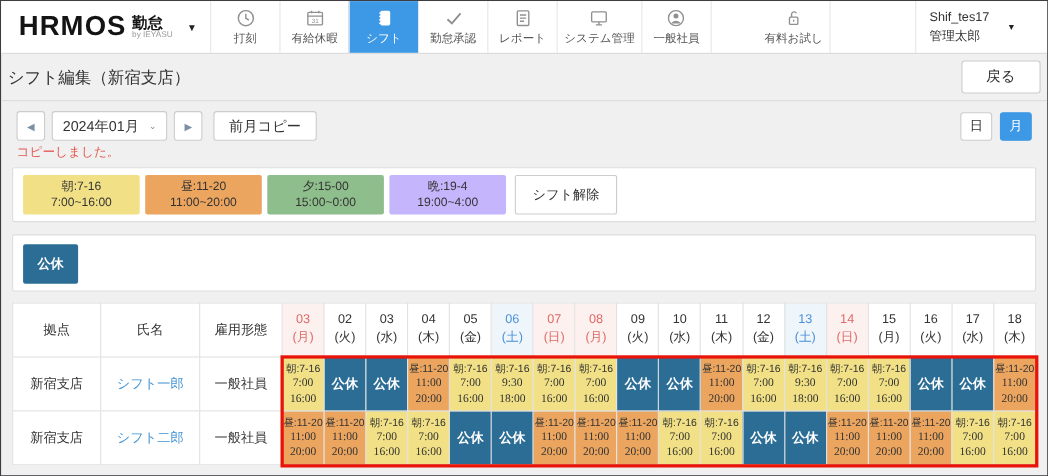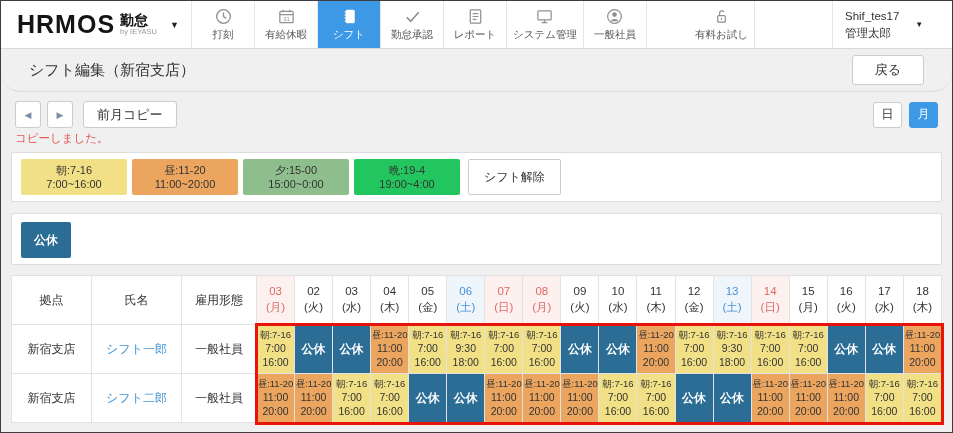--- a/index.html
+++ b/index.html
@@ -27,21 +27,21 @@
   .tab.active { background:#3d99e5; color:#fff; }
   .tab.active svg { color:#fff; }
   .nav-spacer { flex:1; }
   .user-block { border-left:1px solid #e6e6e6; display:flex; align-items:center;
                 padding:0 12px; gap:16px; min-width:120px; cursor:pointer; }
   .user-names { font-size:11.5px; color:#333; line-height:1.4; }
   .user-caret { font-size:8px; color:#222; }
 
   
   .title-row { display:flex; justify-content:space-between; align-items:center;
-               padding:8px 28px; height:43px; border-bottom:1px solid #dcdcdc;border-radius:20px; }
+               padding:8px 6px; height:43px; border-bottom:1px solid #dcdcdc; }
   .page-title { font-size:15px; font-weight:400; color:#333; }
   .back-btn { background:#fff; border:1px solid #ccc; border-radius:3px;
               padding:5px 22px; font-size:13px; color:#333; cursor:pointer;text-align:right; }
 
   
   .controls-row { display:flex; justify-content:space-between; align-items:center;
                   margin:9px 14px 0; }
   .controls-left { display:flex; gap:6px; align-items:center; }
   .nav-arrow-btn { width:26px; height:27px; background:#fff; border:1px solid #ccc;
                    border-radius:3px; color:#7b8fa5; font-size:9px; cursor:pointer; }
@@ -76,21 +76,21 @@
   th, td { border:1px solid #e2e2e2; }
   .th-meta { height:49px; font-size:12px; font-weight:400; color:#333; background:#fff; }
   .th-day { font-size:11.5px; font-weight:400; line-height:1.35; background:#fff;
             color:#333; text-align:center; }
   .th-day.holiday { background:#fdf1f0; color:#dd6a66; }
   .th-day.saturday { background:#eef5fb; color:#4a90d9; }
   .td-meta { height:49px; font-size:12px; color:#333; text-align:center; background:#fff; }
   .name-link { color:#4193d4; text-decoration:none; }
   .td-shift { text-align:center; vertical-align:middle; padding:1px 0; cursor:pointer; }
   .td-shift .sl { font-size:9.5px; color:#333; white-space:nowrap; overflow:hidden; }
-  .td-shift .st { font-size:10.5px; color:#333; line-height:1.25; }
+  .td-shift .st { font-size:10.5px; color:#333; line-height:1.25;font-family:Liberation Serif, serif; }
   .td-off { color:#fff; font-size:12px; font-weight:700; text-align:center; cursor:pointer; }
   .red-frame { position:absolute; left:244px; top:48px; right:-2px; bottom:-2px;
                border:3px solid #e81309; pointer-events:none; }
 </style>
 </head>
 <body>
 
 <div class="screen">
 
   <header class="navbar">
@@ -178,20 +178,24 @@
   </header>
 
   <div class="title-row">
     <div class="page-title">シフト編集（新宿支店）</div>
     <button class="back-btn">戻る</button>
   </div>
 
   <div class="controls-row">
     <div class="controls-left">
       <button class="nav-arrow-btn">◀</button>
+      <div class="month-select">
+        <span>2024年01月</span>
+        <span class="select-caret">⌄</span>
+      </div>
       <button class="nav-arrow-btn">▶</button>
       <button class="copy-btn">前月コピー</button>
     </div>
     <div class="view-toggle">
       <button class="view-btn">日</button>
       <button class="view-btn active">月</button>
     </div>
   </div>
   <div class="copied-msg">コピーしました。</div>
 
@@ -201,21 +205,21 @@
         <div>7:00~16:00</div>
       </div>
       <div class="legend-btn" style="background: rgb(235, 165, 95);">
         <div>昼:11-20</div>
         <div>11:00~20:00</div>
       </div>
       <div class="legend-btn" style="background: rgb(143, 190, 141);">
         <div>夕:15-00</div>
         <div>15:00~0:00</div>
       </div>
-      <div class="legend-btn" style="background: #22c55e;">
+      <div class="legend-btn" style="background: #c4b5fd;">
         <div>晩:19-4</div>
         <div>19:00~4:00</div>
       </div>
       <button class="clear-btn">シフト解除</button>
     </div>
 
   <div class="leave-box">
       <button class="leave-btn">公休</button>
     </div>
 

